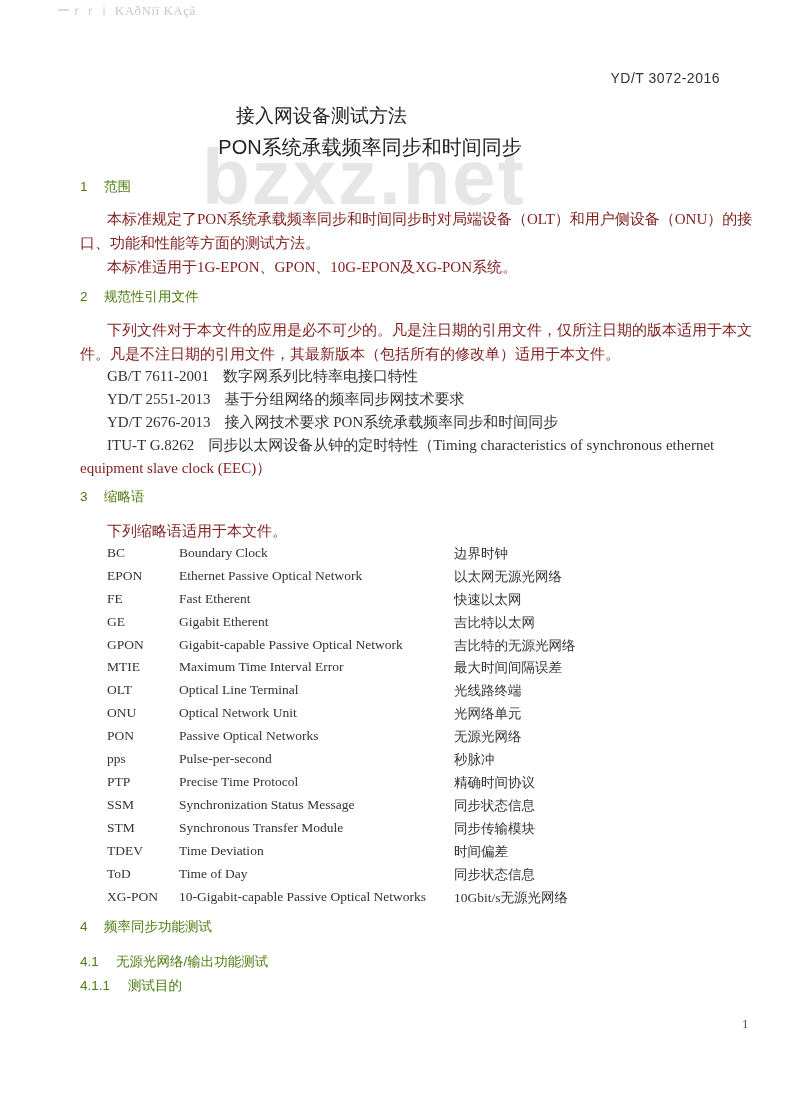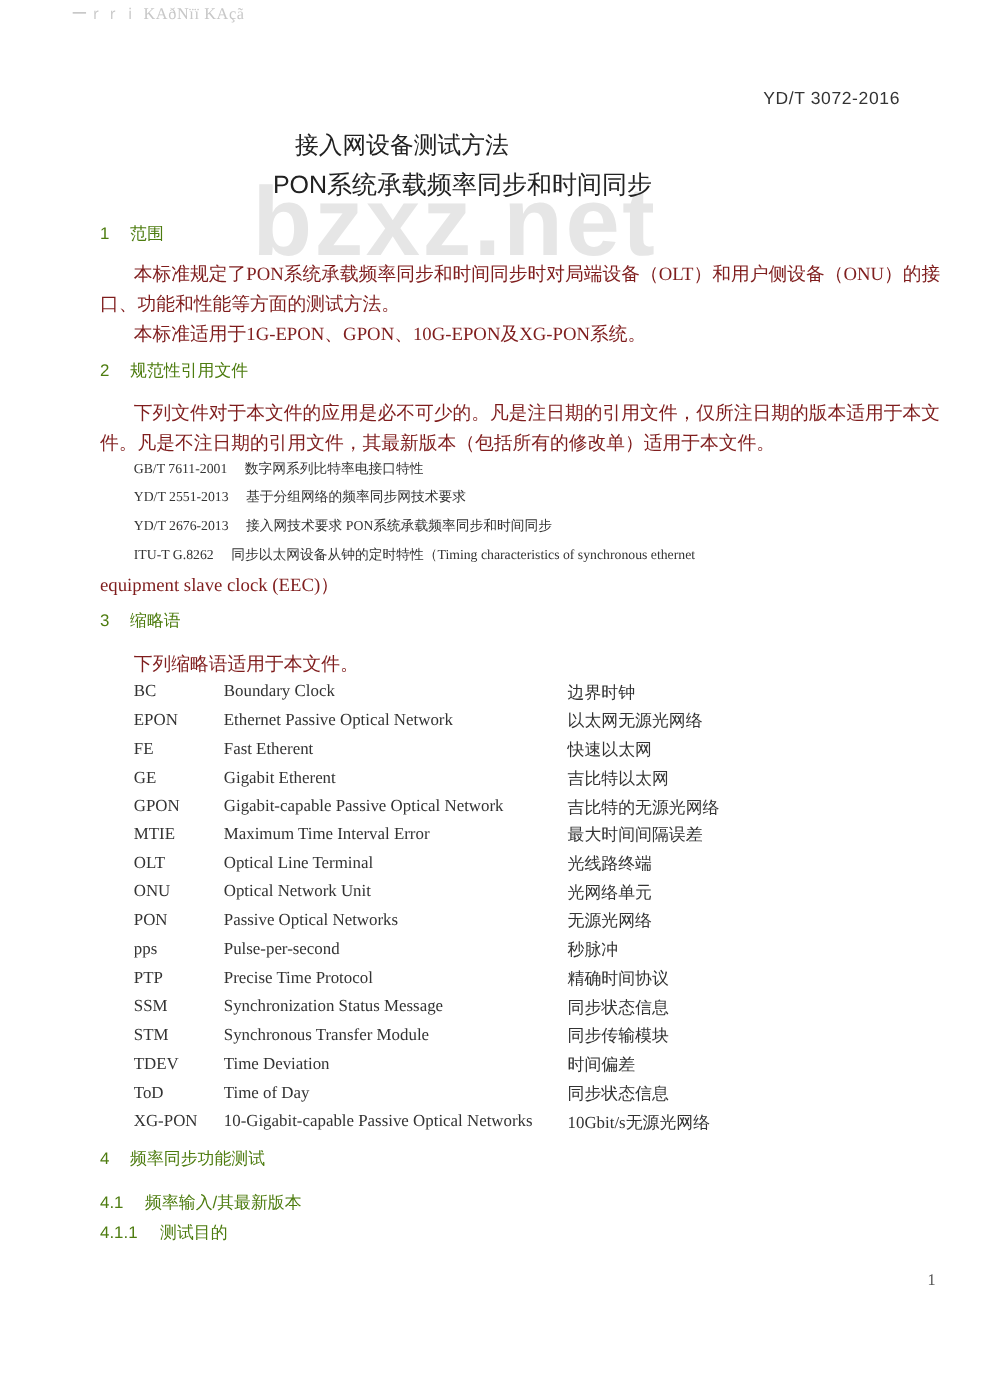--- a/index.html
+++ b/index.html
@@ -7,21 +7,21 @@
   .abs { position: absolute; white-space: nowrap; }
   .topmark { left: 57px; top: 2px; font-size: 13px; color: #c8c8c8; font-family: "Liberation Serif", serif; letter-spacing: 0.5px; }
   .docno { right: 80px; top: 70px; font-size: 14px; color: #333; font-family: "Liberation Sans", sans-serif; letter-spacing: 0.5px; }
   .title1 { left: 0; width: 643px; text-align: center; top: 103px; font-size: 19px; color: #222; font-family: "Liberation Sans", "DejaVu Sans", sans-serif; }
   .title2 { left: 0; width: 740px; text-align: center; top: 134px; font-size: 20px; color: #222; font-family: "Liberation Sans", "DejaVu Sans", sans-serif; }
   .watermark { left: 202px; top: 132px; font-size: 78px; font-weight: bold; color: #e6e6e6; font-family: "Liberation Sans", "DejaVu Sans", sans-serif; letter-spacing: 2px; z-index: 0; }
   .content { z-index: 1; }
   .h1 { font-size: 13.5px; color: #4d7c0f; font-family: "Liberation Sans", "DejaVu Sans", sans-serif; }
   .h1 .num { display: inline-block; width: 24px; }
   .p { font-size: 15px; color: #7f1d1d; font-family: "Liberation Serif", "DejaVu Serif", serif; }
-  .ref { left: 107px; font-size: 11px; color: #333; font-family: "Liberation Serif", "DejaVu Serif", serif; }
+  .ref { left: 107px; font-size: 15px; color: #333; font-family: "Liberation Serif", "DejaVu Serif", serif; }
   .ref .code { display: inline-block; margin-right: 14px; }
   .abbr-row { left: 107px; font-size: 13.5px; color: #333; font-family: "Liberation Serif", "DejaVu Serif", serif; height: 20px; }
   .abbr-row .a { position: absolute; left: 0; }
   .abbr-row .e { position: absolute; left: 72px; }
   .abbr-row .c { position: absolute; left: 347px; }
   .pageno { left: 742px; top: 1016px; font-size: 13px; color: #555; font-family: "Liberation Serif", serif; }
 </style>
 </head>
 <body>
 
@@ -143,19 +143,19 @@
 <div class="abs abbr-row content" style="top:889px;">
   <span class="a">XG-PON</span>
   <span class="e">10-Gigabit-capable Passive Optical Networks</span>
   <span class="c">10Gbit/s无源光网络</span>
 </div>
 
 <div class="abs h1 content" style="left:80px; top:918px;">
   <span class="num">4</span><span>频率同步功能测试</span>
 </div>
 <div class="abs h1 content" style="left:80px; top:953px;">
-  <span style="display:inline-block; width:36px;">4.1</span><span>频率输入/其最新版本</span>
+  <span style="display:inline-block; width:36px;">4.1</span><span>无源光网络/输出功能测试</span>
 </div>
 <div class="abs h1 content" style="left:80px; top:977px;">
   <span style="display:inline-block; width:48px;">4.1.1</span><span>测试目的</span>
 </div>
 
 <div class="abs pageno">1</div>
 
 </body></html>

